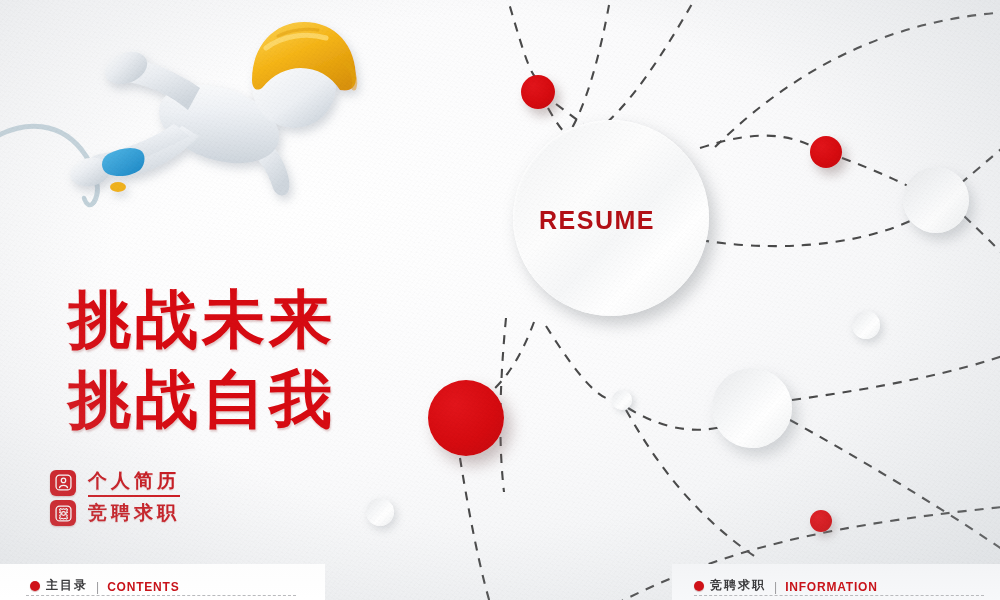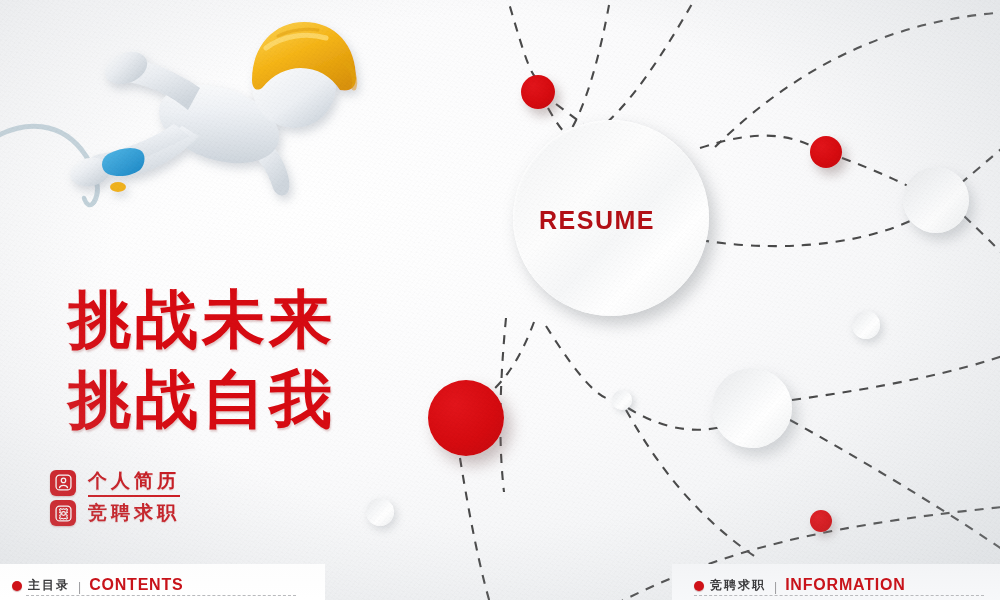--- a/index.html
+++ b/index.html
@@ -85,30 +85,30 @@
 
   
   #footer{position:absolute;left:0;bottom:0;width:1000px;height:36px;}
   .footpanel{
     position:absolute;bottom:0;height:36px;
     background:linear-gradient(180deg,#fdfdfd 0%,#ffffff 100%);
   }
   #footpanel-left{left:0;width:325px;}
   #footpanel-right{left:672px;width:328px;background:linear-gradient(180deg,#f3f4f6 0%,#f7f8fa 100%);}
   .footitem{position:absolute;bottom:6px;display:flex;align-items:flex-end;gap:6px;}
-  #footitem-left{left:12px;justify-content:flex-end;}
+  #footitem-left{left:30px;justify-content:flex-end;}
   #footitem-right{left:694px;}
   .footdot{width:10px;height:10px;border-radius:50%;background:#cf1118;margin-bottom:3px;
     box-shadow:0 1px 1px rgba(120,0,0,.3);}
   .footcn{
     color:#3a3a3c;font-weight:bold;font-size:12px;letter-spacing:2px;
     font-family:"DejaVu Sans","Liberation Sans",sans-serif;
   }
   .footsep{color:#9a9a9e;font-size:12px;margin:0 2px;}
-  .footen{color:#c8131a;font-weight:bold;font-size:16px;letter-spacing:.8px;}
+  .footen{color:#c8131a;font-weight:bold;font-size:12px;letter-spacing:.8px;}
   .footrule{
     position:absolute;height:0;border-top:1px dashed #b9babd;
   }
   #footrule-left{left:26px;bottom:4px;width:270px;}
   #footrule-right{left:694px;bottom:4px;width:290px;}
 </style>
 </head>
 <body>
 
 <div id="slide">

